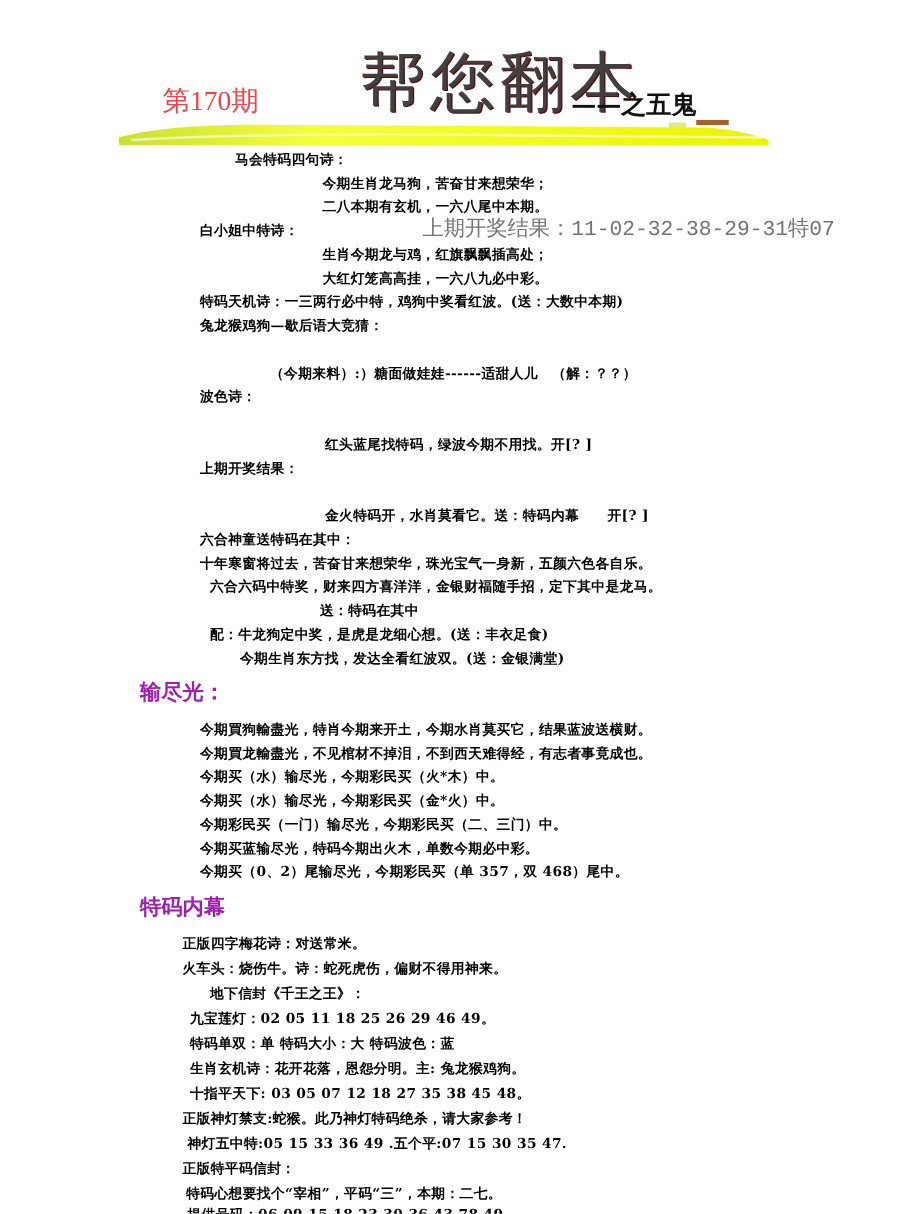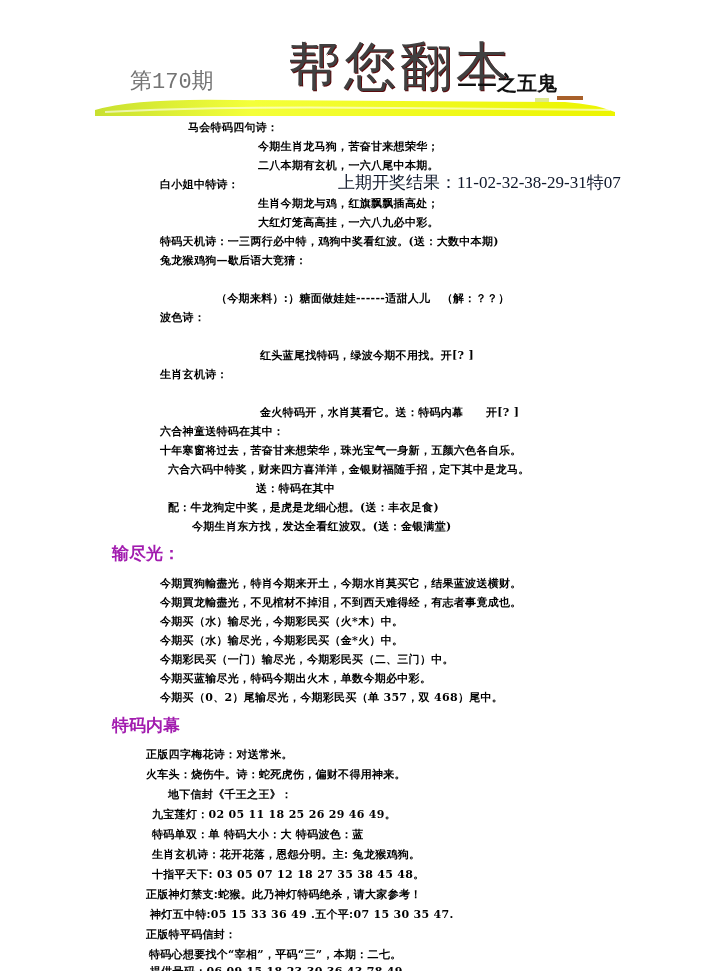--- a/index.html
+++ b/index.html
@@ -1,25 +1,25 @@
 <!DOCTYPE html>
 <html><head>
 <meta charset="utf-8">
 <style>
   html, body { margin:0; padding:0; background:#ffffff; }
   body { width:720px; height:971px; position:relative; overflow:hidden;
          font-family:"DejaVu Serif", serif; color:#000; }
   .abs { position:absolute; white-space:nowrap; }
   .t { font-weight:bold; font-size:11px; line-height:19px; letter-spacing:0.3px; }
-  .issue { left:130px; top:66px; font-family:Liberation Mono, monospace; font-size:22px; color:#737373; }
+  .issue { left:130px; top:66px; font-family:Liberation Serif, serif; font-size:22px; color:#ef4444; }
   .title { left:288px; top:36px; font-family:"DejaVu Serif", serif; font-size:52px; font-weight:normal;
            color:#404040; letter-spacing:4px; text-shadow:1px 1px 0 #5a0a0c; line-height:60px; }
   .subtitle { left:457px; top:70px; font-size:20px; font-weight:bold; color:#111; }
   .banner { left:95px; top:94px; width:520px; height:22px; }
-  .result { left:338px; top:171px; font-family:Liberation Serif, serif; font-size:17px; color:#0f172a; }
+  .result { left:338px; top:171px; font-family:Liberation Mono, monospace; font-size:17px; color:#737373; }
   .h2 { font-family:"DejaVu Sans", sans-serif; font-size:17px; font-weight:bold; color:#a21caf; }
 </style>
 </head>
 <body>
 
 <div class="abs issue">第170期</div>
 <div class="abs title">帮您翻本</div>
 <div class="abs subtitle">——之五鬼</div>
 <svg class="abs banner" viewBox="0 0 520 22" preserveAspectRatio="none">
   <defs>
@@ -40,21 +40,21 @@
 <div class="abs t" style="left:258px;top:156px">二八本期有玄机，一六八尾中本期。</div>
 <div class="abs t" style="left:160px;top:175px">白小姐中特诗：</div>
 <div class="abs result">上期开奖结果：11-02-32-38-29-31特07</div>
 <div class="abs t" style="left:258px;top:194px">生肖今期龙与鸡，红旗飘飘插高处；</div>
 <div class="abs t" style="left:258px;top:213px">大红灯笼高高挂，一六八九必中彩。</div>
 <div class="abs t" style="left:160px;top:232px">特码天机诗：一三两行必中特，鸡狗中奖看红波。(送：大数中本期)</div>
 <div class="abs t" style="left:160px;top:251px">兔龙猴鸡狗—歇后语大竞猜：</div>
 <div class="abs t" style="left:216px;top:289px">（今期来料）:）糖面做娃娃------适甜人儿　（解：？？）</div>
 <div class="abs t" style="left:160px;top:308px">波色诗：</div>
 <div class="abs t" style="left:260px;top:346px">红头蓝尾找特码，绿波今期不用找。开[? ]</div>
-<div class="abs t" style="left:160px;top:365px">生肖玄机诗：</div>
+<div class="abs t" style="left:160px;top:365px">上期开奖结果：</div>
 <div class="abs t" style="left:260px;top:403px">金火特码开，水肖莫看它。送：特码内幕　　开[? ]</div>
 <div class="abs t" style="left:160px;top:422px">六合神童送特码在其中：</div>
 <div class="abs t" style="left:160px;top:441px">十年寒窗将过去，苦奋甘来想荣华，珠光宝气一身新，五颜六色各自乐。</div>
 <div class="abs t" style="left:168px;top:460px">六合六码中特奖，财来四方喜洋洋，金银财福随手招，定下其中是龙马。</div>
 <div class="abs t" style="left:256px;top:479px">送：特码在其中</div>
 <div class="abs t" style="left:168px;top:498px">配：牛龙狗定中奖，是虎是龙细心想。(送：丰衣足食)</div>
 <div class="abs t" style="left:192px;top:517px">今期生肖东方找，发达全看红波双。(送：金银满堂)</div>
 
 <div class="abs h2" style="left:112px;top:542px">输尽光：</div>
 <div class="abs t" style="left:160px;top:574px">今期買狗輸盡光，特肖今期来开土，今期水肖莫买它，结果蓝波送横财。</div>

